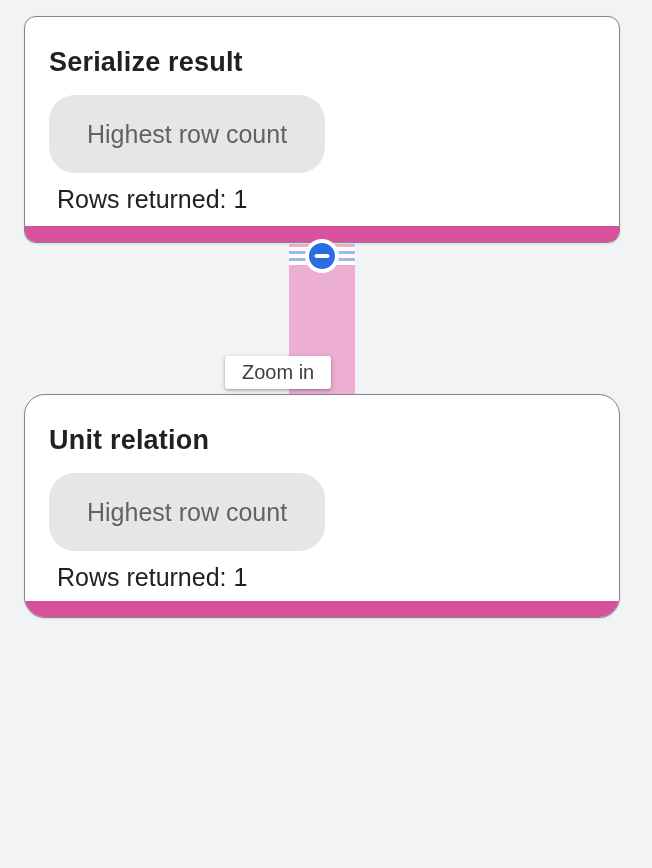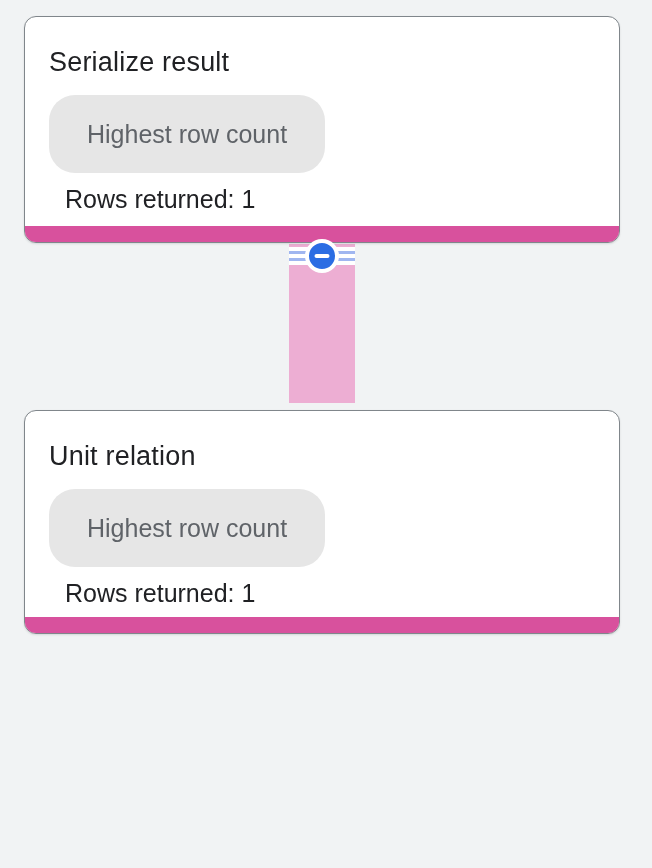--- a/index.html
+++ b/index.html
@@ -35,41 +35,41 @@
     width: 596px;
     background: #ffffff;
     border: 1px solid var(--card_border);
     border-radius: 12px;
     overflow: hidden;
     box-shadow: 0 1px 2px rgba(60,64,67,0.15);
     cursor: pointer;
     z-index: 2;
   }
   .node-1 { top: 16px;  height: 227px; }
-  .node-2 { top: 410px; height: 224px; }
+  .node-2 { top: 394px; height: 224px; border-radius: 21px; }
   .node-title {
     margin: 28px 24px 0 24px;
     font-size: 27px;
-    font-weight: 400;
+    font-weight: 700;
     letter-spacing: 0.2px;
     color: var(--text);
     line-height: 34px;
   }
   .badge {
     display: inline-block;
     margin: 16px 0 0 24px;
     background: var(--badge_bg);
     color: var(--badge_text);
     border-radius: 26px;
     padding: 24px 38px;
     font-size: 25px;
     line-height: 30px;
   }
   .rows {
-    margin: 11px 24px 0 40px;
+    margin: 11px 24px 0 32px;
     font-size: 25px;
     line-height: 30px;
     color: var(--text);
   }
   .bottom-bar {
     position: absolute;
     left: 0; right: 0; bottom: 0;
     height: 16px;
     background: var(--pink);
   }
@@ -157,14 +157,15 @@
     <div class="rows">Rows returned: 1</div>
     <div class="bottom-bar"></div>
   </div>
 
   <div class="stripe-band"></div>
 
   <button class="collapse-btn">
     <span class="minus"></span>
   </button>
 
+  <div class="tooltip">Zoom in</div>
 
 </div>
 
 </body></html>

